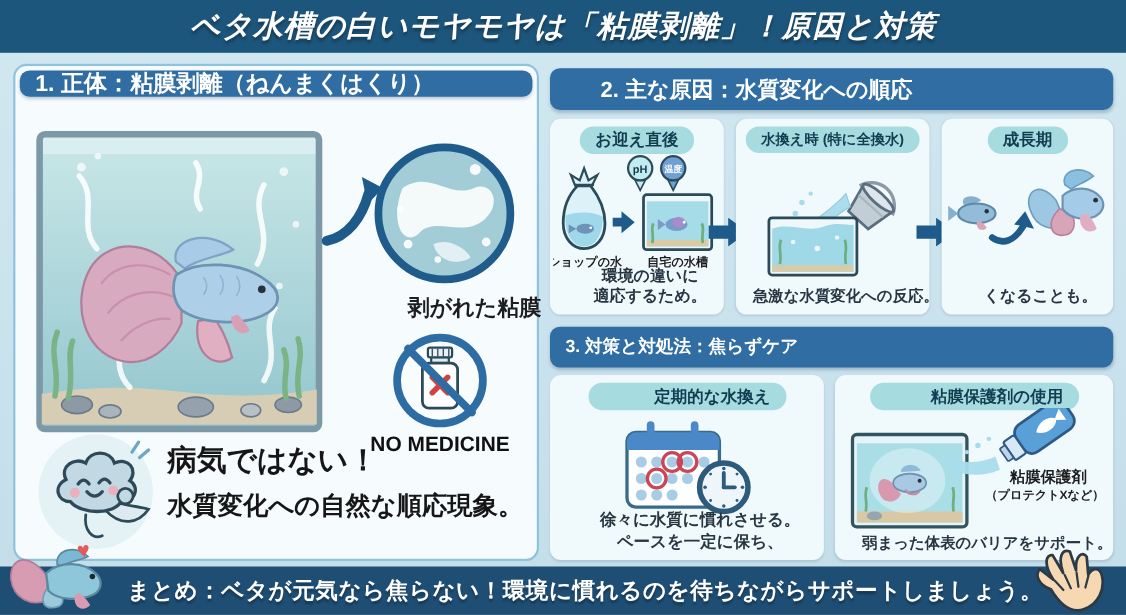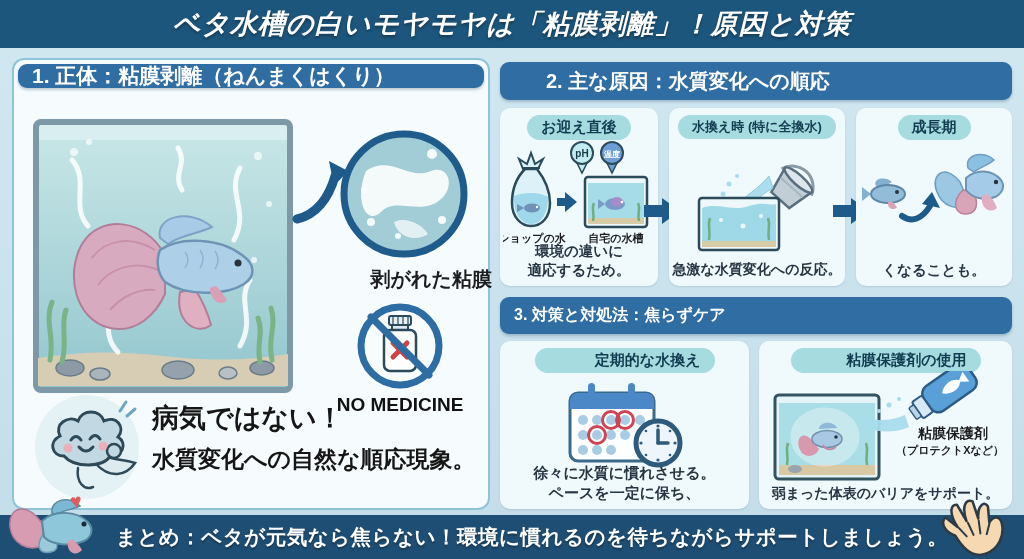--- a/index.html
+++ b/index.html
@@ -43,21 +43,21 @@
     position:absolute;background:#f0f9fc;border-radius:10px;
     box-shadow:0 1px 2px rgba(40,80,110,.15);
   }
   .pill{
     margin:7px auto 0;padding:3px 14px;background:#a6dbe0;border-radius:15px;
     font-weight:bold;font-size:15px;color:#123c50;text-align:right;
     width:max-content;max-width:92%;white-space:nowrap;box-sizing:border-box;
   }
   .caption{
     position:absolute;left:0;width:100%;text-align:center;font-weight:bold;
-    color:#273642;line-height:1.3;
+    color:#273642;line-height:1.3;padding-left:12px;
   }
   .label-dark{font-weight:bold;color:#1d1d1f;}
   svg{display:block;}
 </style>
 </head>
 <body>
 
 <div class="canvas">
 
   <div class="abs topbar">

